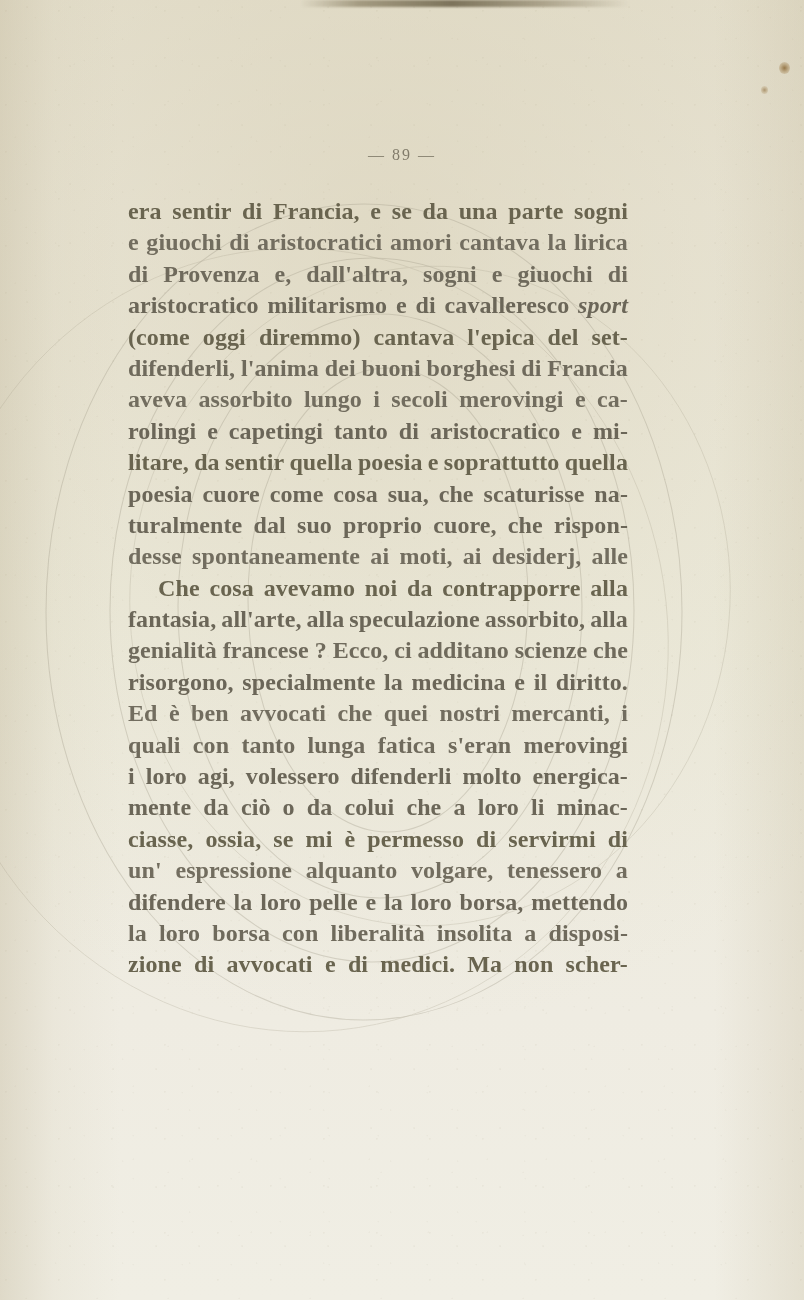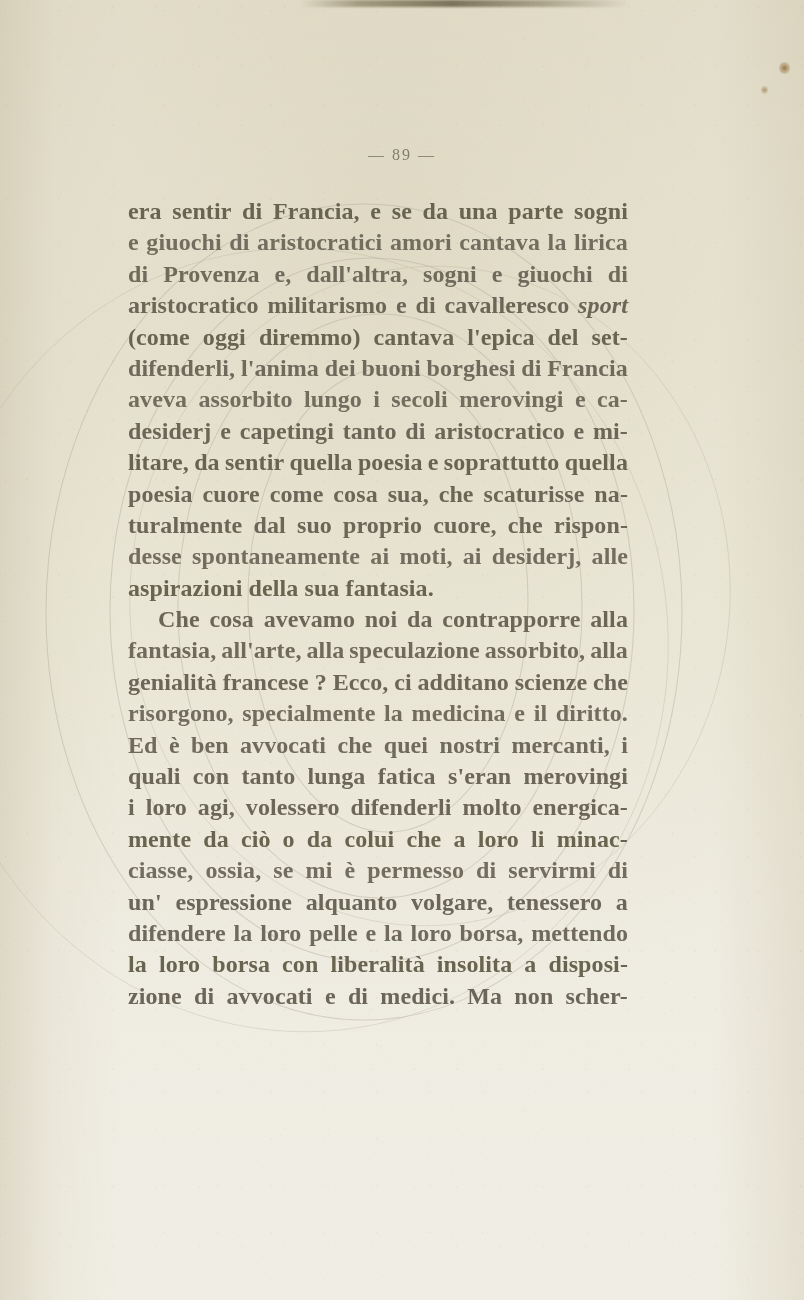--- a/index.html
+++ b/index.html
@@ -212,21 +212,21 @@
         <span>aveva</span>
         <span>assorbito</span>
         <span>lungo</span>
         <span>i</span>
         <span>secoli</span>
         <span>merovingi</span>
         <span>e</span>
         <span>ca-</span>
       </div>
       <div class="ln j">
-        <span>desiderj</span>
+        <span>rolingi</span>
         <span>e</span>
         <span>capetingi</span>
         <span>tanto</span>
         <span>di</span>
         <span>aristocratico</span>
         <span>e</span>
         <span>mi-</span>
       </div>
       <div class="ln j">
         <span>litare,</span>
@@ -259,21 +259,20 @@
       </div>
       <div class="ln j">
         <span>desse</span>
         <span>spontaneamente</span>
         <span>ai</span>
         <span>moti,</span>
         <span>ai</span>
         <span>desiderj,</span>
         <span>alle</span>
       </div>
-      <div class="ln">aspirazioni della sua fantasia.</div>
       <div class="ln j indent">
         <span>Che</span>
         <span>cosa</span>
         <span>avevamo</span>
         <span>noi</span>
         <span>da</span>
         <span>contrapporre</span>
         <span>alla</span>
       </div>
       <div class="ln j">

